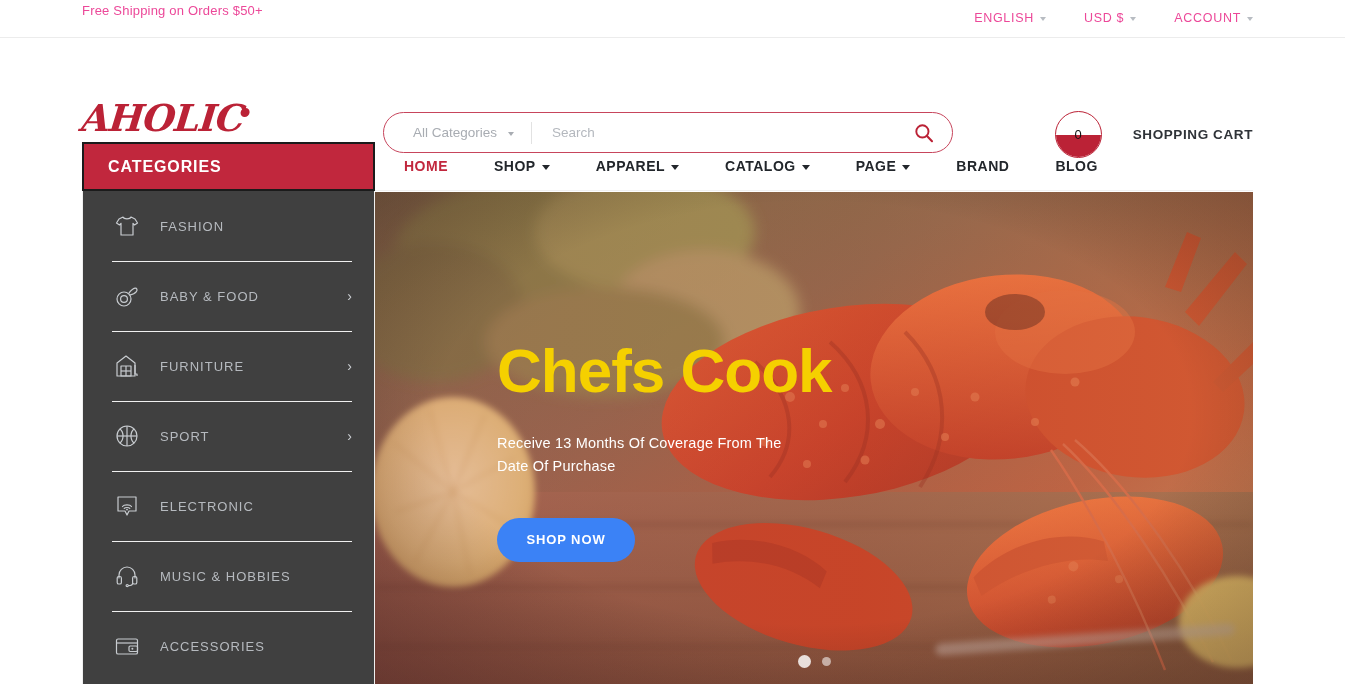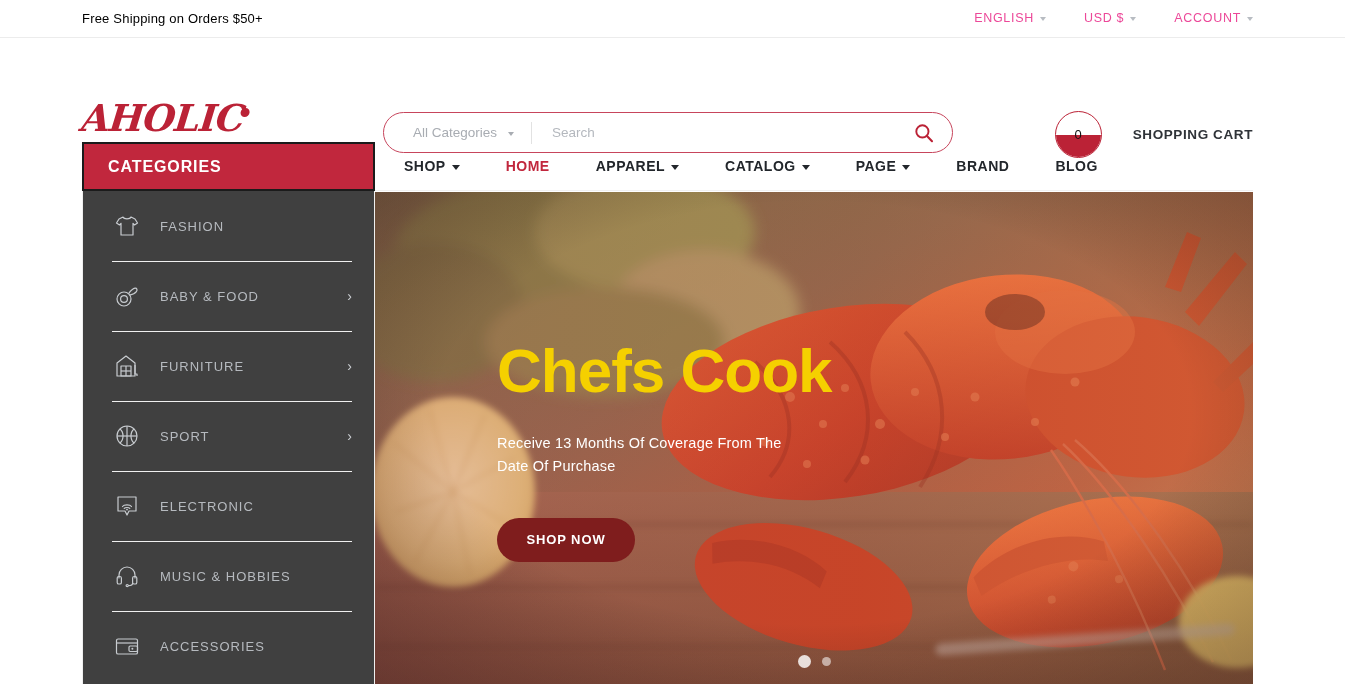--- a/index.html
+++ b/index.html
@@ -11,22 +11,22 @@
   }
   .page { position: relative; width: 1345px; height: 684px; background: #fff; }
 
   
   .topbar {
     position: absolute; left: 0; top: 0; width: 1345px; height: 38px;
     border-bottom: 1px solid #ececec;
     background: #fff;
   }
   .topbar-note {
-    position: absolute; left: 82px; top: 11px;
-    font-size: 13px; color: #000000; letter-spacing: .2px;
+    position: absolute; left: 82px; top: 3px;
+    font-size: 13px; color: #ec4899; letter-spacing: .2px;
   }
   .topbar-links {
     position: absolute; right: 92px; top: 11px;
     display: flex; gap: 38px; align-items: center;
   }
   .tl-item {
     display: flex; align-items: center; gap: 6px;
     font-size: 12.5px; color: #ec4899; letter-spacing: .7px;
     cursor: pointer;
   }
@@ -153,21 +153,21 @@
   .hero-title {
     font-size: 62px; font-weight: 700; color: #f5d000; letter-spacing: -1px;
     line-height: 1; white-space: nowrap;
   }
   .hero-sub {
     margin-top: 30px; font-size: 14.5px; color: #ffffff; line-height: 1.62;
     max-width: 290px; letter-spacing: .2px;
   }
   .hero-btn {
     margin-top: 39px; display: inline-flex; align-items: center; justify-content: center;
-    width: 138px; height: 44px; border-radius: 22px; background: #7f1d1d;
+    width: 138px; height: 44px; border-radius: 22px; background: #3b82f6;
     color: #fff; font-size: 13px; font-weight: 700; letter-spacing: .9px;
     border: none; cursor: pointer; font-family: "Liberation Sans", sans-serif;
   }
   .hero-dots {
     position: absolute; left: 0; right: 0; bottom: 16px; z-index: 6;
     display: flex; align-items: center; justify-content: center; gap: 11px;
   }
   .dot-pg { border-radius: 50%; background: rgba(255,255,255,.55); cursor: pointer; }
   .dot-pg.active { width: 13px; height: 13px; background: rgba(255,255,255,.82); }
   .dot-pg.idle { width: 9px; height: 9px; }
@@ -224,26 +224,26 @@
       <span class="cart-label">SHOPPING CART</span>
     </div>
   </div>
 
   <div class="navrow">
     <div class="cat-head">
       <span>CATEGORIES</span>
     </div>
 
     <div class="mainnav">
+      <div class="nav-item active">
+        <span>HOME</span>
+      </div>
       <div class="nav-item">
         <span>SHOP</span>
         <span class="caret-nav"></span>
-      </div>
-      <div class="nav-item active">
-        <span>HOME</span>
       </div>
       <div class="nav-item">
         <span>APPAREL</span>
         <span class="caret-nav"></span>
       </div>
       <div class="nav-item">
         <span>CATALOG</span>
         <span class="caret-nav"></span>
       </div>
       <div class="nav-item">

